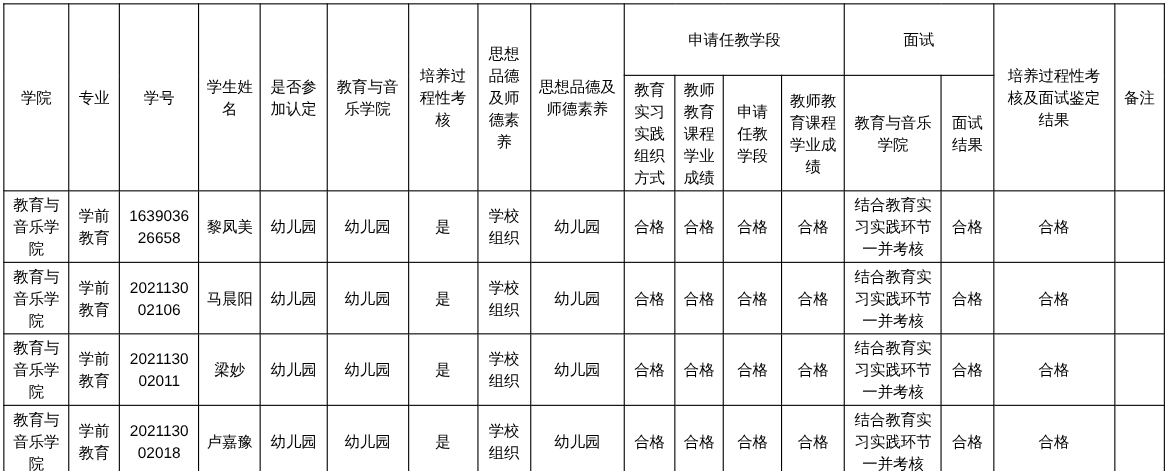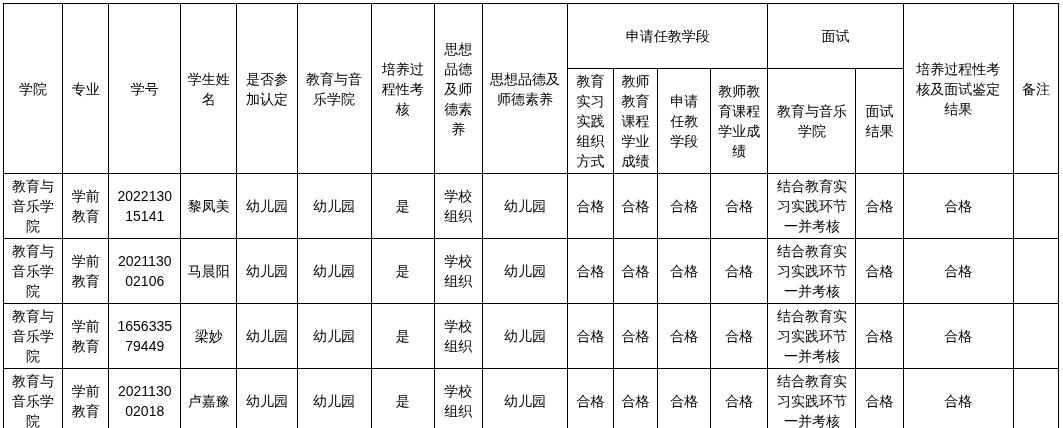--- a/index.html
+++ b/index.html
@@ -82,21 +82,21 @@
         <th>申请任教学段</th>
         <th>教师教育课程学业成绩</th>
         <th>教育与音乐学院</th>
         <th>面试结果</th>
       </tr>
     </thead>
     <tbody>
       <tr>
         <td>教育与音乐学院</td>
         <td>学前教育</td>
-        <td class="cell-student-id">202213015141</td>
+        <td class="cell-student-id">163903626658</td>
         <td>黎凤美</td>
         <td>幼儿园</td>
         <td>幼儿园</td>
         <td>是</td>
         <td>学校组织</td>
         <td>幼儿园</td>
         <td>合格</td>
         <td>合格</td>
         <td>合格</td>
         <td>合格</td>
@@ -120,21 +120,21 @@
         <td>合格</td>
         <td>合格</td>
         <td>结合教育实习实践环节一并考核</td>
         <td>合格</td>
         <td>合格</td>
         <td></td>
       </tr>
       <tr>
         <td>教育与音乐学院</td>
         <td>学前教育</td>
-        <td class="cell-student-id">165633579449</td>
+        <td class="cell-student-id">202113002011</td>
         <td>梁妙</td>
         <td>幼儿园</td>
         <td>幼儿园</td>
         <td>是</td>
         <td>学校组织</td>
         <td>幼儿园</td>
         <td>合格</td>
         <td>合格</td>
         <td>合格</td>
         <td>合格</td>

